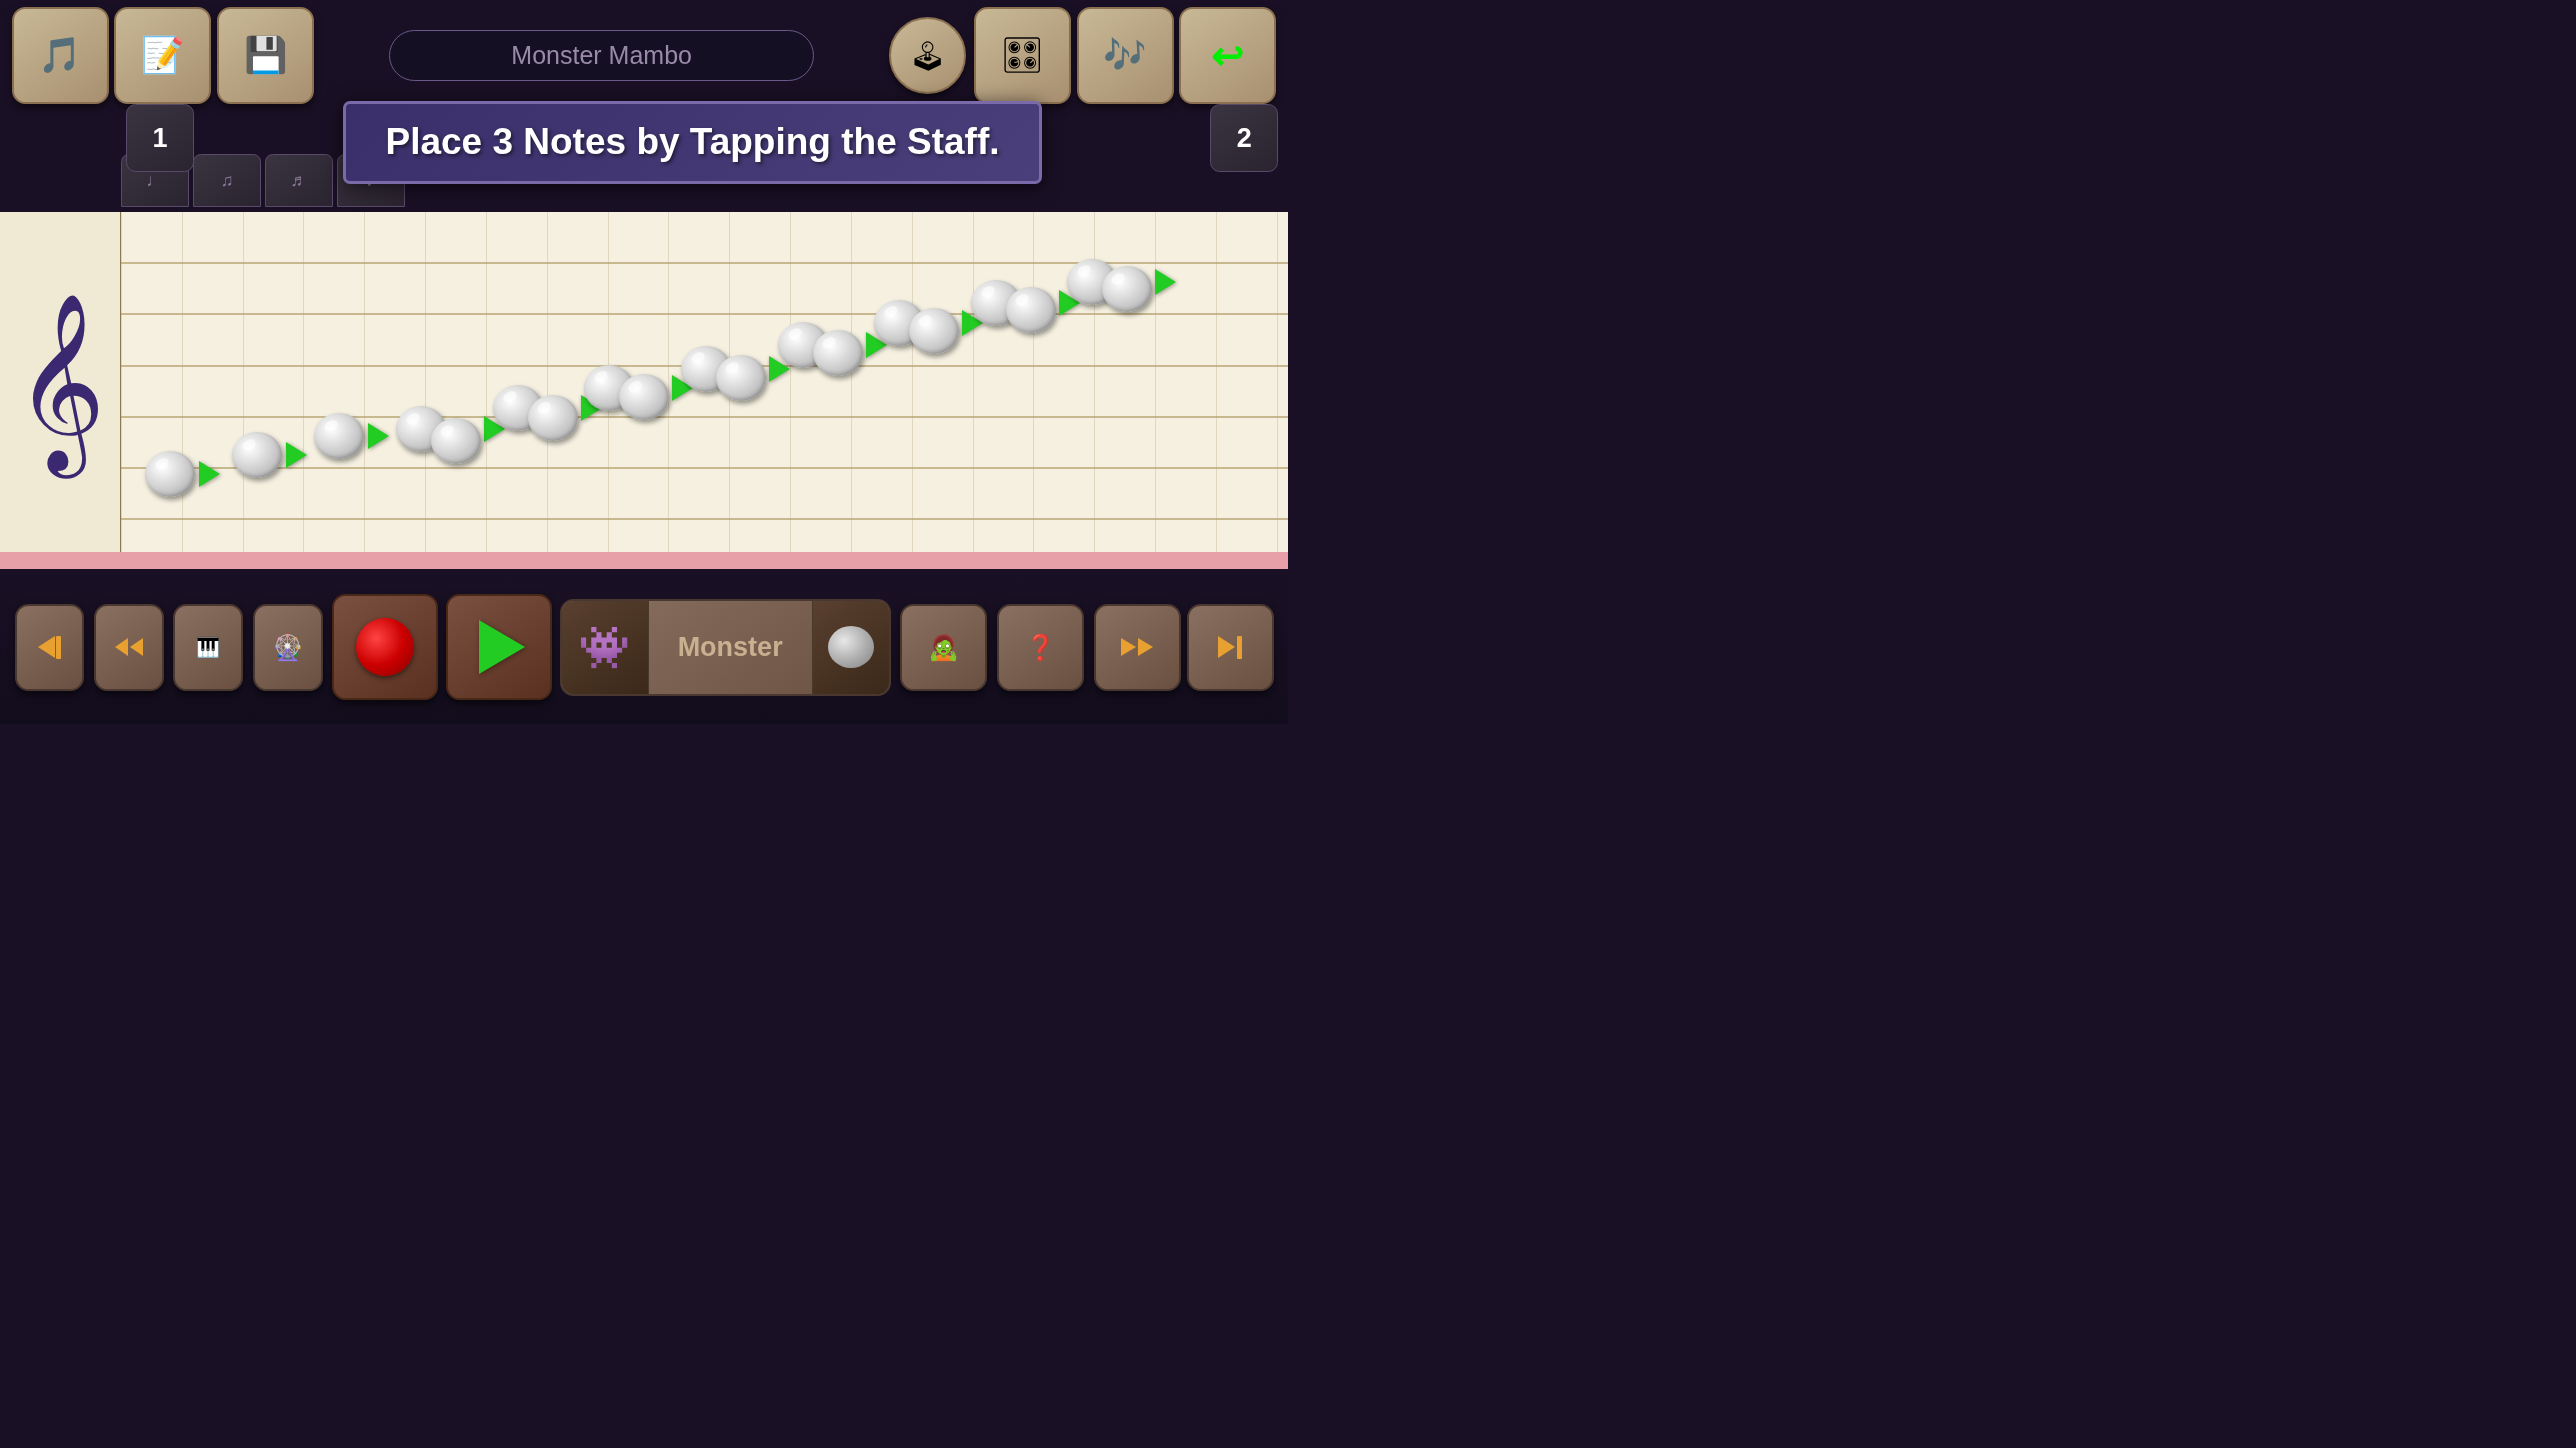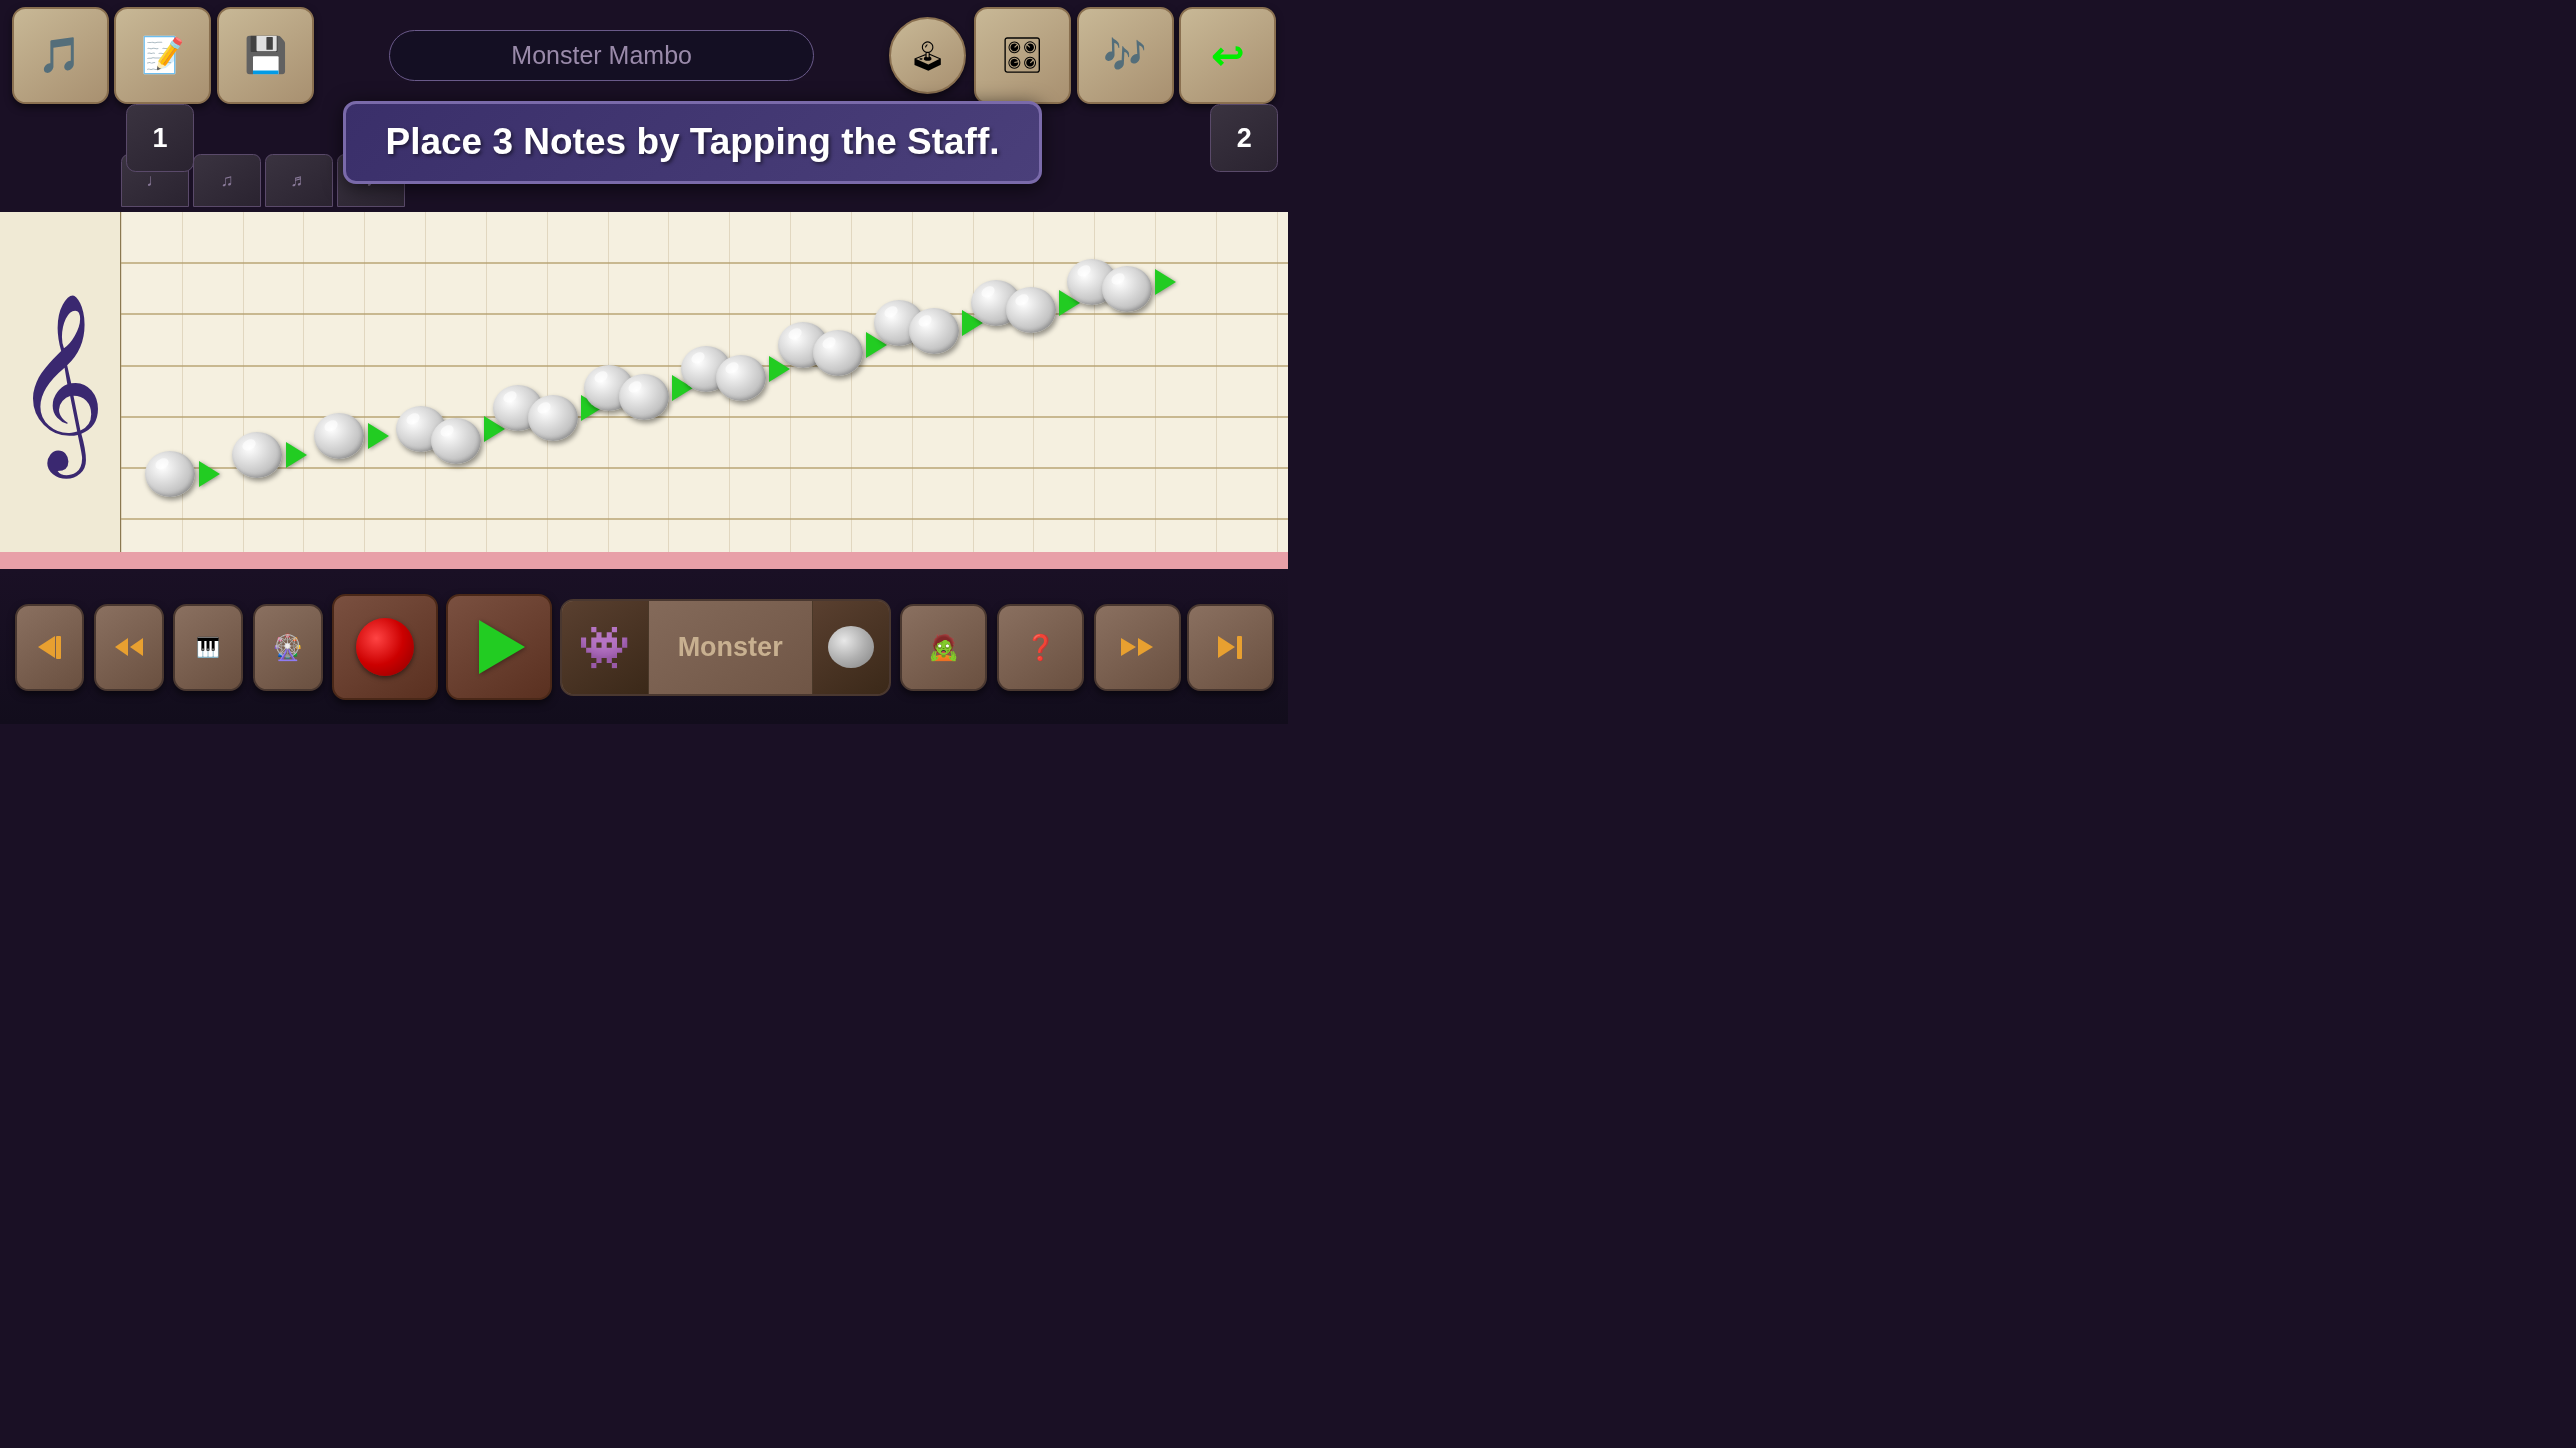--- a/index.html
+++ b/index.html
@@ -80,21 +80,21 @@
       right: 77px;
       z-index: 20;
       display: flex;
       justify-content: center;
       pointer-events: none;
     }
 
     .instruction-box {
       background: linear-gradient(135deg, #3a2f6a, #4a3f7a);
       border: 3.9px solid #7a6aaa;
-      border-radius: 13px;
+      border-radius: 7px;
       padding: 17.4px 39px;
       box-shadow: 0 3.9px 19.3px rgba(0,0,0,0.6);
     }
 
     .instruction-text {
       color: #ffffff;
       font-size: 37px;
       font-weight: bold;
       font-family: 'Arial Rounded MT Bold', Arial, sans-serif;
       text-shadow: 1.9px 1.9px 3.9px rgba(0,0,0,0.5);

